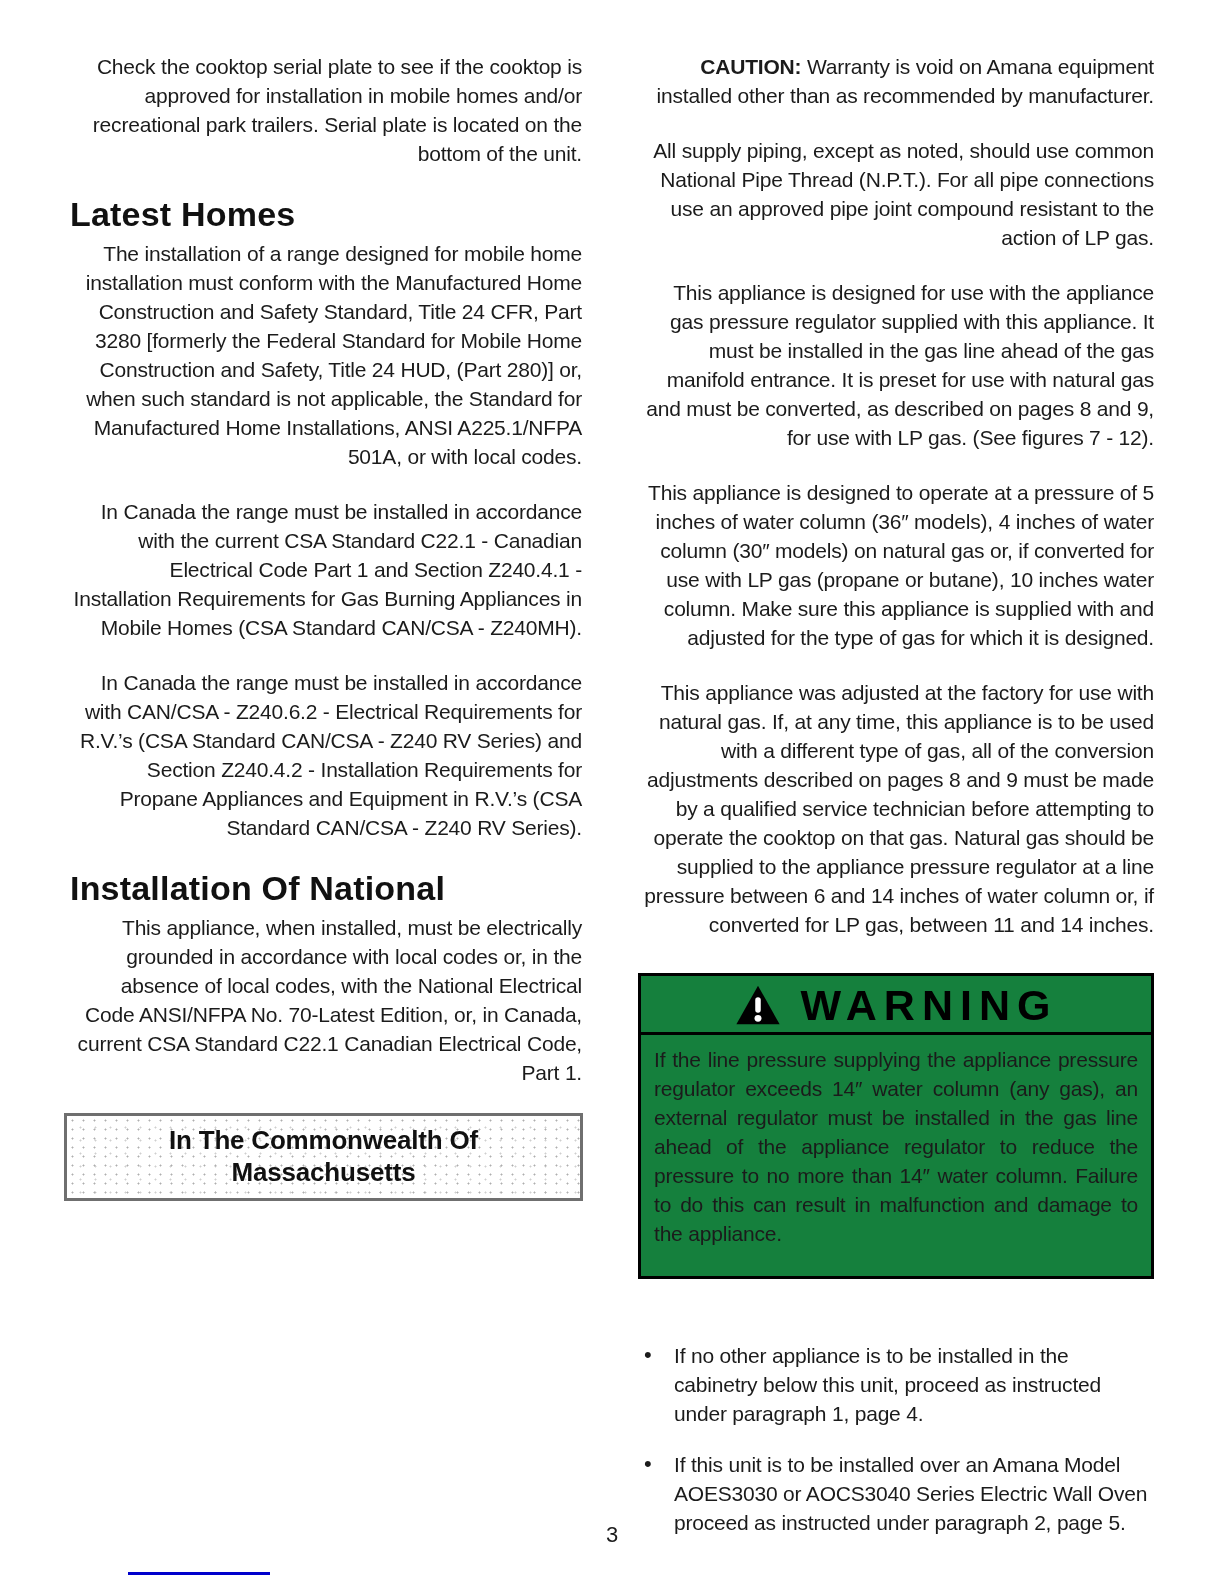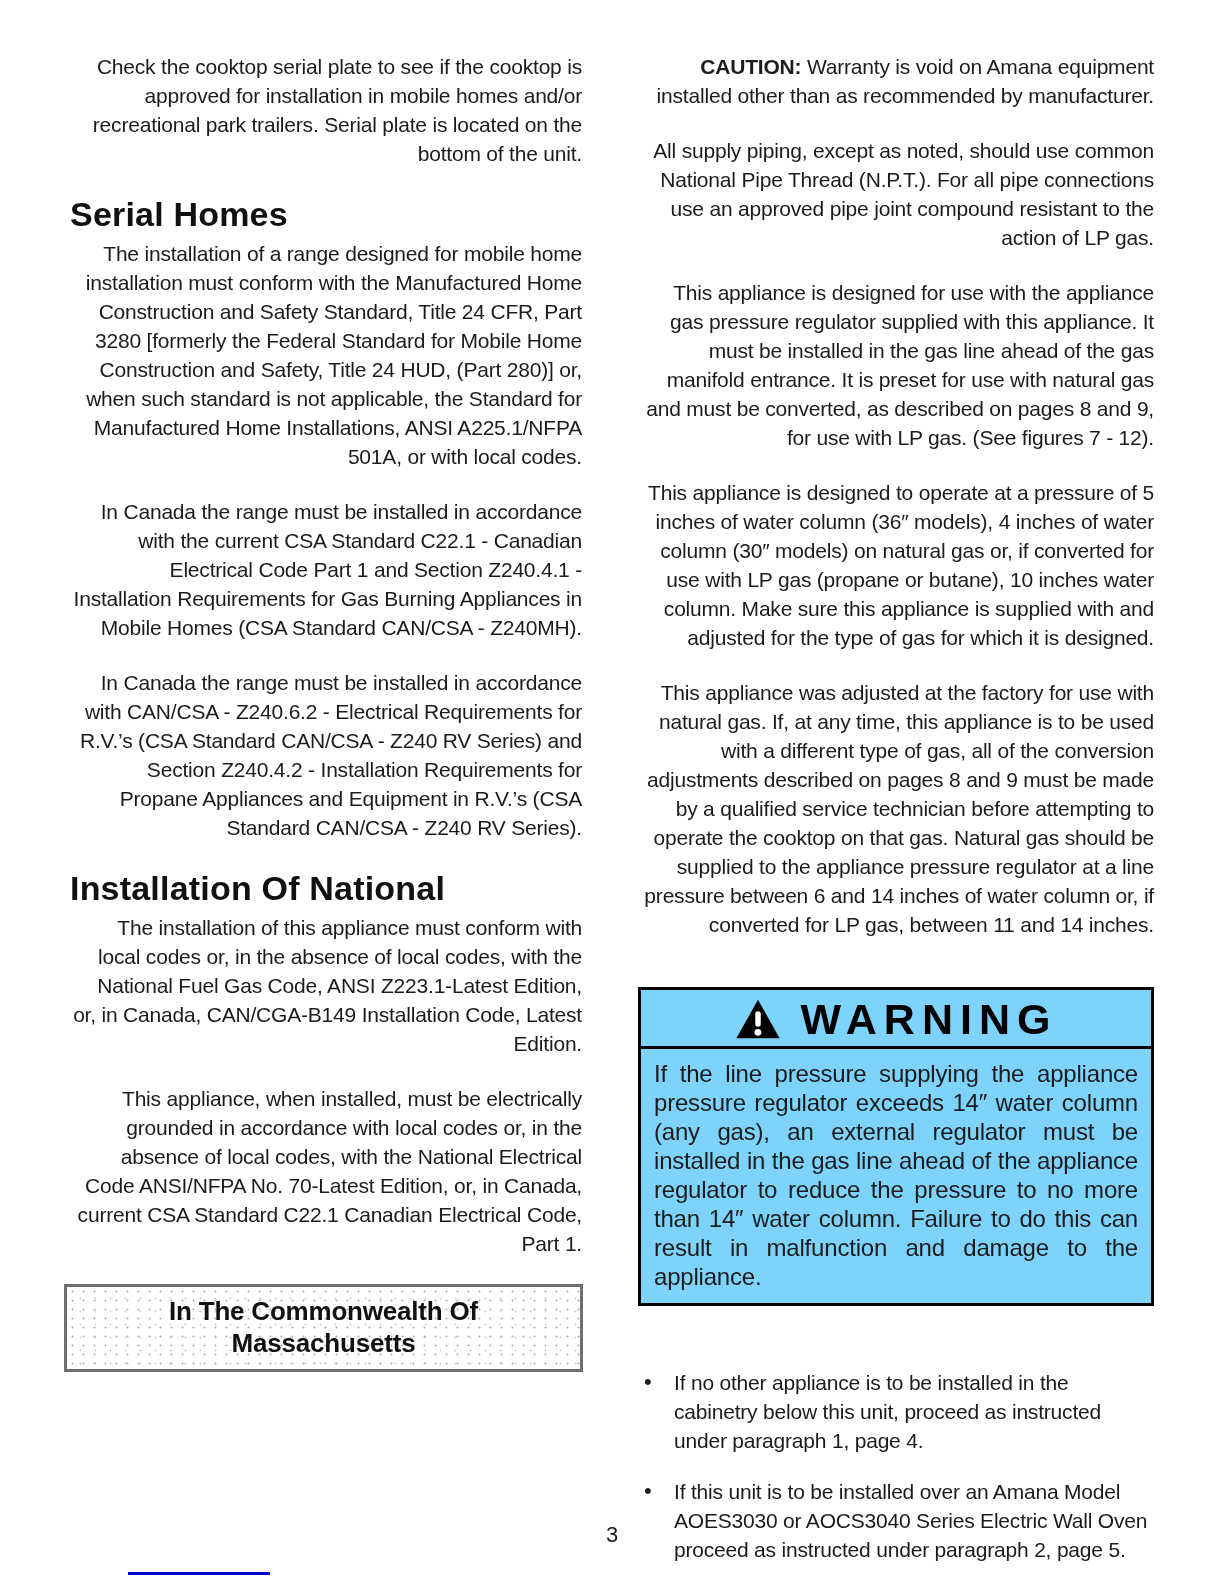--- a/index.html
+++ b/index.html
@@ -31,32 +31,32 @@
       radial-gradient(circle, #cfcfcf 0.9px, rgba(0,0,0,0) 1.1px);
     background-size:11px 9px, 15px 13px;
     background-position:0 0, 6px 5px;
   }
   .mass-box h3{
     margin:2px 0 2px 0;font-size:26px;line-height:32px;text-align:center;
     font-weight:bold;color:#111;letter-spacing:-0.2px;
   }
   
   .warning-box{
-    box-sizing:border-box;border:3px solid #000;margin:48px 0 62px 0;background:#7dd3fc;
+    box-sizing:border-box;border:3px solid #000;margin:34px 0 62px 0;background:#15803d;
   }
   .warning-title{
     display:flex;align-items:center;justify-content:center;gap:20px;
     padding:7px 0 5px 0;border-bottom:3px solid #000;
   }
   .warning-title .tri{width:46px;height:42px;display:block;}
   .warning-title .word{
     font-size:43px;font-weight:bold;letter-spacing:7px;color:#000;line-height:44px;
   }
   .warning-body{
-    padding:10px 13px 12px 13px;font-size:24px;line-height:29px;
+    padding:10px 13px 28px 13px;font-size:21px;line-height:29px;
     text-align:justify;letter-spacing:-0.2px;margin:0;
   }
   ul.bullets{list-style:none;margin:4px 0 0 0;padding:0;}
   ul.bullets li{
     position:relative;padding-left:36px;margin-bottom:22px;
     font-size:21px;line-height:29px;letter-spacing:-0.2px;
   }
   ul.bullets .bullet{
     position:absolute;left:6px;top:-1px;font-size:22px;
   }
@@ -69,28 +69,27 @@
   }
 </style>
 </head>
 <body>
 
 <div class="page">
 
   <div class="col col-left">
     <p class="body">Check the cooktop serial plate to see if the cooktop is approved for installation in mobile homes and/or recreational park trailers. Serial plate is located on the bottom of the unit.</p>
 
-    <h2 class="section">Serial Homes</h2>
+    <h2 class="section">Latest Homes</h2>
     <p class="body">The installation of a range designed for mobile home installation must conform with the Manufactured Home Construction and Safety Standard, Title 24 CFR, Part 3280 [formerly the Federal Standard for Mobile Home Construction and Safety, Title 24 HUD, (Part 280)] or, when such standard is not applicable, the Standard for Manufactured Home Installations, ANSI A225.1/NFPA 501A, or with local codes.</p>
     <p class="body">In Canada the range must be installed in accordance with the current CSA Standard C22.1 - Canadian Electrical Code Part 1 and Section Z240.4.1 - Installation Requirements for Gas Burning Appliances in Mobile Homes (CSA Standard CAN/CSA - Z240MH).</p>
 
     <p class="body">In Canada the range must be installed in accordance with CAN/CSA - Z240.6.2 - Electrical Requirements for R.V.’s (CSA Standard CAN/CSA - Z240 RV Series) and Section Z240.4.2 - Installation Requirements for Propane Appliances and Equipment in R.V.’s (CSA Standard CAN/CSA - Z240 RV Series).</p>
 
     <h2 class="section">Installation Of National</h2>
-    <p class="body">The installation of this appliance must conform with local codes or, in the absence of local codes, with the National Fuel Gas Code, ANSI Z223.1-Latest Edition, or, in Canada, CAN/CGA-B149 Installation Code, Latest Edition.</p>
     <p class="body">This appliance, when installed, must be electrically grounded in accordance with local codes or, in the absence of local codes, with the National Electrical Code ANSI/NFPA No. 70-Latest Edition, or, in Canada, current CSA Standard C22.1 Canadian Electrical Code, Part 1.</p>
 
     <div class="mass-box">
       <h3>In The Commonwealth Of Massachusetts</h3>
 
     </div>
   </div>
 
   <div class="col col-right">
     <p class="body"><b>CAUTION:</b><span> Warranty is void on Amana equipment installed other than as recommended by manufacturer.</span></p>

